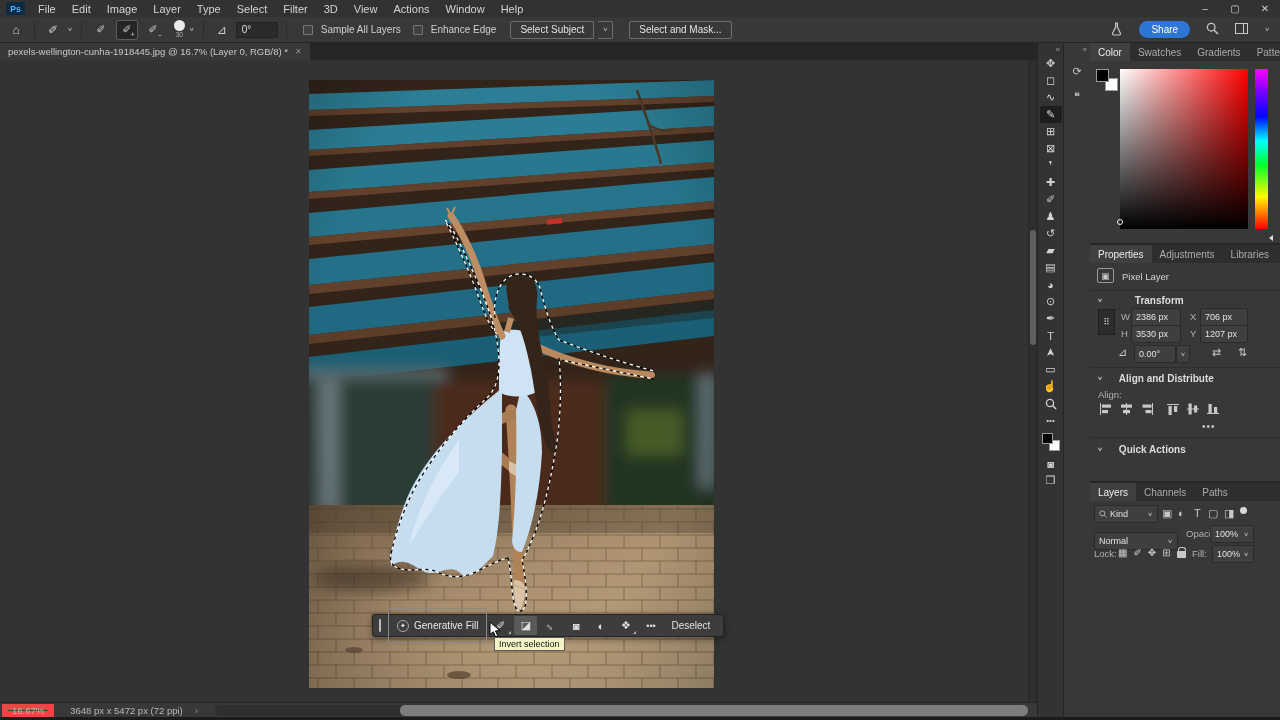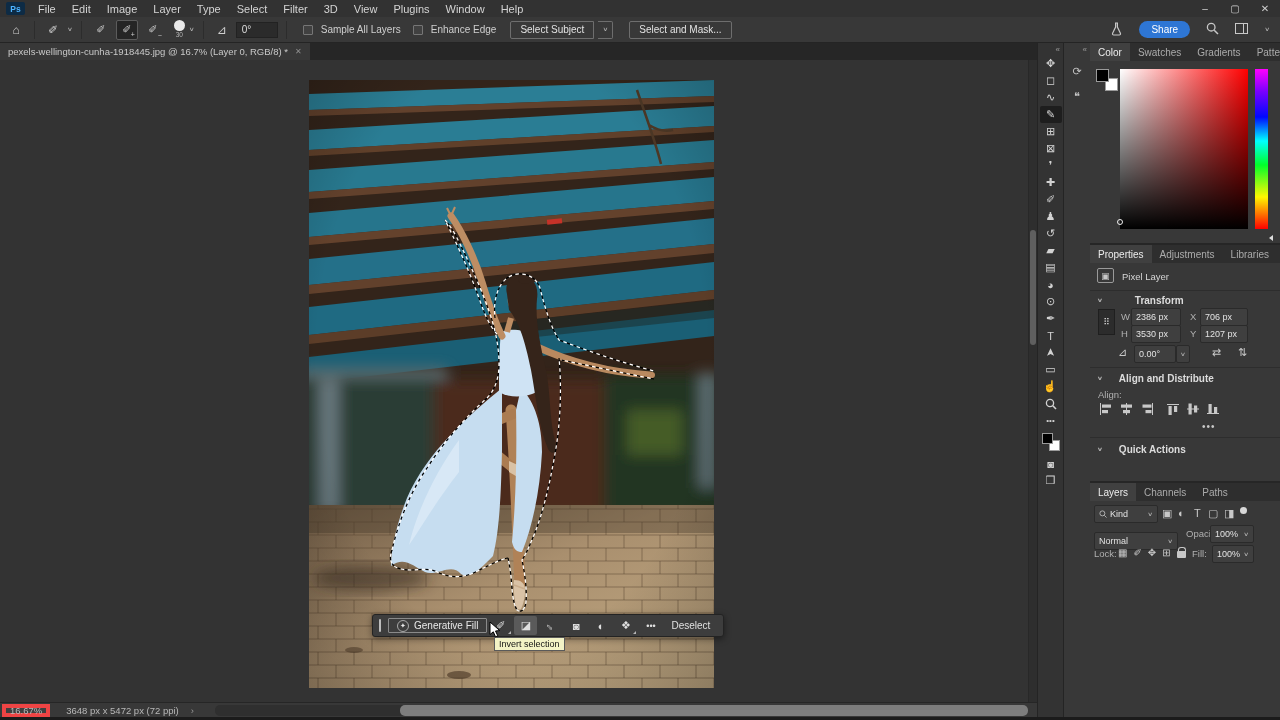--- a/index.html
+++ b/index.html
@@ -42,32 +42,32 @@
   #canvas{position:absolute;top:60px;left:0;width:1028px;height:642px;background:#333}
   #photo{position:absolute;left:309px;top:20px;width:405px;height:608px}
   .ants-b path{stroke:#000;stroke-width:1.2;fill:none;stroke-dasharray:3.5 3.5}
   .ants-w path{stroke:#fff;stroke-width:1.2;fill:none;stroke-dasharray:3.5 3.5;stroke-dashoffset:3.5}
   #vscroll{position:absolute;left:1028px;top:60px;width:9px;height:642px;background:#2e2e2e;border-left:1px solid #282828}
   #vthumb{position:absolute;left:1px;top:170px;width:6px;height:115px;background:#5f5f5f;border-radius:3px}
 
   
   #taskbar{position:absolute;left:372px;top:614px;height:23px;background:#3d3d3d;border:1px solid #232323;border-radius:3px;box-shadow:0 2px 7px rgba(0,0,0,.45);display:flex;align-items:center;gap:2px;padding:0 6px;z-index:20}
   .tb-handle{width:2px;height:13px;background:#bdbdbd;border-radius:1px;margin-right:5px}
-  #genfill{border:1px solid #8a8a8a;border-radius:1px;height:15px;padding:0 8px;display:flex;gap:5px;align-items:center;font-size:10px;color:#e8e8e8;white-space:nowrap}
+  #genfill{border:1px solid #8a8a8a;border-radius:1px;height:35px;padding:0 8px;display:flex;gap:5px;align-items:center;font-size:10px;color:#e8e8e8;white-space:nowrap}
   .spark{width:12px;height:12px;border:1px solid #a8a8a8;border-radius:50%;display:flex;align-items:center;justify-content:center;font-size:7px;color:#e8e8e8}
   .tb-icon{width:23px;height:19px;display:flex;align-items:center;justify-content:center;border-radius:2px;color:#e0e0e0;font-size:11px;position:relative}
   .tb-icon.hov{background:#5a5a5a}
   .tb-icon .crt{position:absolute;right:1px;bottom:1px;width:0;height:0;border-right:3px solid #b5b5b5;border-top:3px solid transparent}
   #deselect{font-size:10px;color:#e0e0e0;padding:0 7px;white-space:nowrap}
   #tooltip{position:absolute;left:494px;top:637px;background:#f3f3c6;color:#141414;border:1px solid #5a5a5a;font-size:9px;padding:1px 4px;z-index:40;white-space:nowrap}
   #cursor{position:absolute;left:489px;top:621px;z-index:50}
 
   
   #statusbar{position:absolute;left:0;top:702px;width:1037px;height:15px;background:#383838;border-top:1px solid #262626;display:flex;align-items:center;font-size:9.5px;color:#b8b8b8}
-  #zoomfld{background:#404040;border:4px solid #ef4444;height:13px;padding:0 4px;margin-left:2px;display:flex;align-items:center}
+  #zoomfld{background:#404040;border:6px solid #ef4444;height:13px;padding:0 4px;margin-left:2px;display:flex;align-items:center}
   #docinfo{margin-left:16px}
   #statarrow{margin-left:12px;color:#9a9a9a}
   #hscroll{position:absolute;left:215px;top:2px;height:11px;width:813px;background:#2f2f2f;border-radius:5px}
   #hthumb{position:absolute;left:185px;top:0;height:11px;width:628px;background:#7d7d7d;border-radius:5px}
   #bottomedge{position:absolute;left:0;top:717px;width:1280px;height:3px;background:#1b1b1b}
 
   
   #toolbar{position:absolute;left:1037px;top:43px;width:26px;height:674px;background:#333;border-left:1px solid #242424;display:flex;flex-direction:column;align-items:center;padding-top:2px}
   .tcol{font-size:8px;color:#9a9a9a;align-self:flex-end;margin-right:3px;height:10px;line-height:10px}
   .tool{width:22px;height:17px;display:flex;align-items:center;justify-content:center;font-size:11px;color:#d2d2d2;border-radius:2px;flex:none}
@@ -132,21 +132,21 @@
   <div id="pslogo">Ps</div>
   <div class="mitem">File</div>
   <div class="mitem">Edit</div>
   <div class="mitem">Image</div>
   <div class="mitem">Layer</div>
   <div class="mitem">Type</div>
   <div class="mitem">Select</div>
   <div class="mitem">Filter</div>
   <div class="mitem">3D</div>
   <div class="mitem">View</div>
-  <div class="mitem">Plugins</div>
+  <div class="mitem">Actions</div>
   <div class="mitem">Window</div>
   <div class="mitem">Help</div>
   <div id="winctrl">
     <div class="wbtn">–</div>
     <div class="wbtn">▢</div>
     <div class="wbtn">✕</div>
   </div>
 </div>
 
 <div id="optionsbar">

